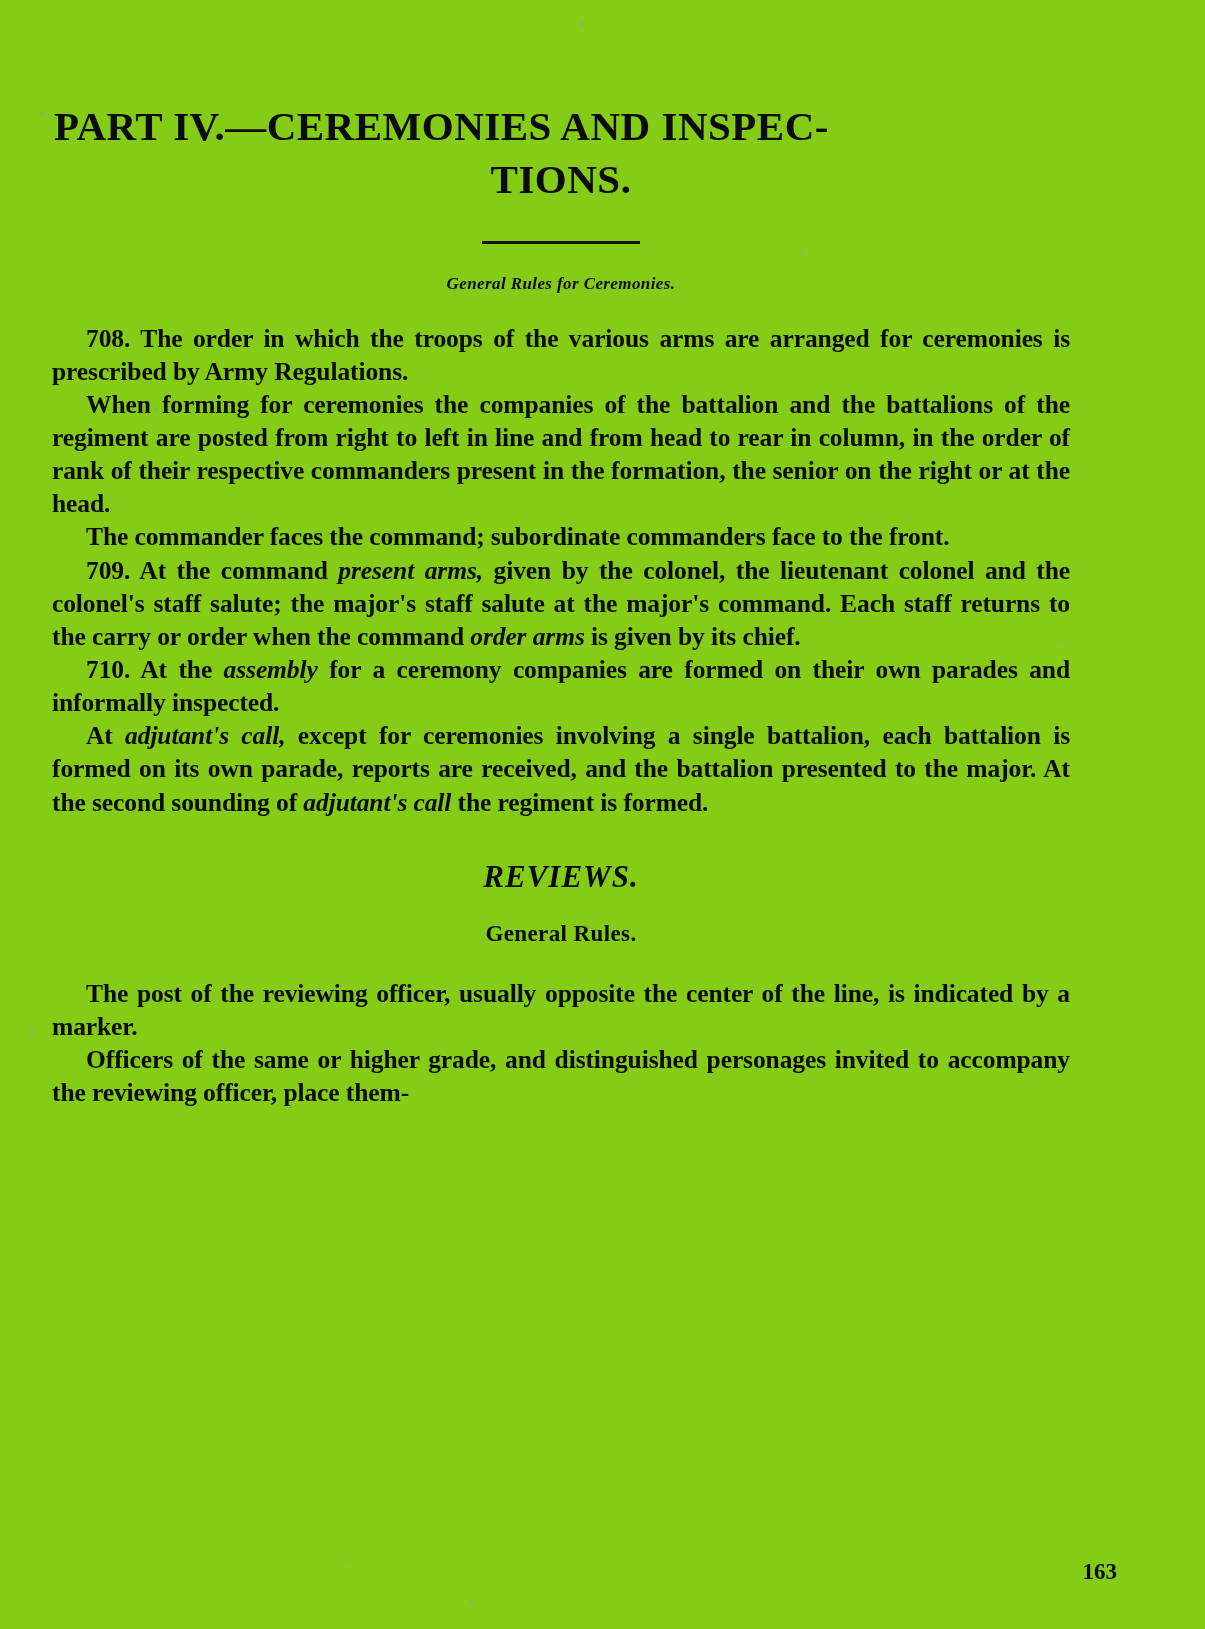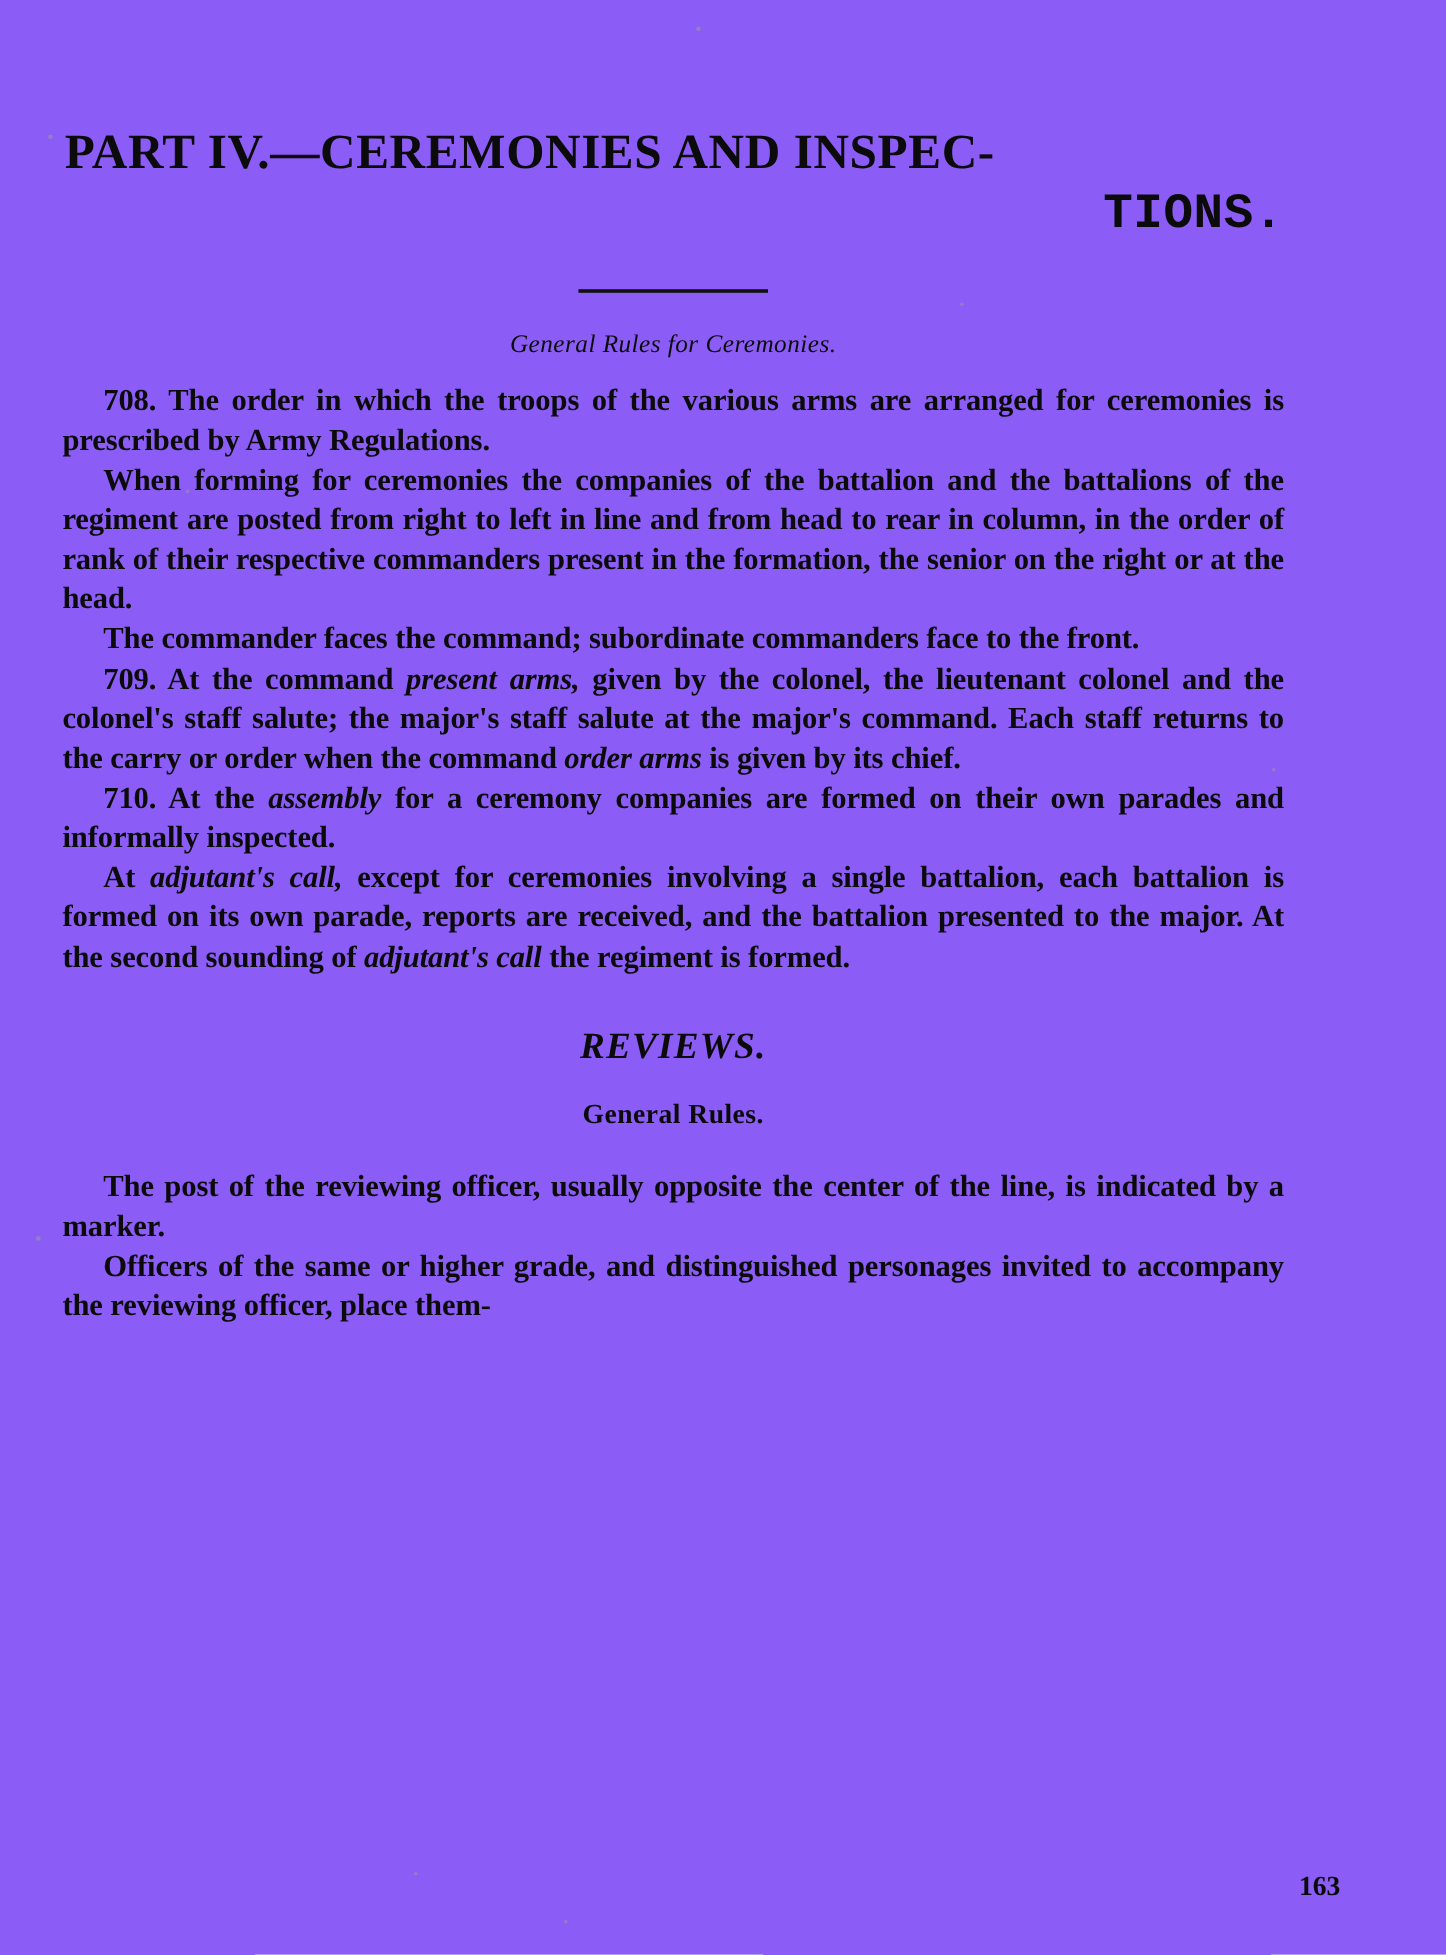--- a/index.html
+++ b/index.html
@@ -13,21 +13,21 @@
     position: relative;
     font-family: "Liberation Serif", serif;
     color: #0b0b0b;
     overflow: hidden;
   }
   .page {
     position: absolute;
     left: 0; top: 0;
     width: 1205px;
     height: 1629px;
-    background: #8b5cf6;
+    background: #84cc16;
   }
   .content {
     position: absolute;
     left: 52px;
     top: 100px;
     width: 1018px;
   }
 
   
   .part-title {
@@ -37,47 +37,46 @@
     letter-spacing: 0.5px;
     line-height: 1.30;
     text-align: center;
     margin: 0 0 4px 0;
   }
   .part-line1 {
     text-align: left;
     padding-left: 2px;
   }
   .part-line2 {
-    text-align: right;
-    font-family: Liberation Mono, monospace;
+    text-align: center;
   }
 
   
   .rule {
     width: 158px;
     height: 3px;
     background: #111;
     margin: 34px auto 30px auto;
   }
 
   
   .section-title {
     font-size: 33px;
     font-weight: bold;
     text-align: center;
     letter-spacing: 1.2px;
     margin: 0 0 26px 0;
   }
   .subsection-title {
-    font-size: 21px;
-    font-weight: normal;
+    font-size: 17px;
+    font-weight: bold;
     font-style: italic;
     text-align: center;
     letter-spacing: 0.4px;
-    margin: 0 0 18px 0;
+    margin: 0 0 28px 0;
   }
   .reviews-title {
     font-size: 31px;
     font-weight: bold;
     font-style: italic;
     text-align: center;
     letter-spacing: 1px;
     margin: 40px 0 26px 0;
   }
   .reviews-sub {

